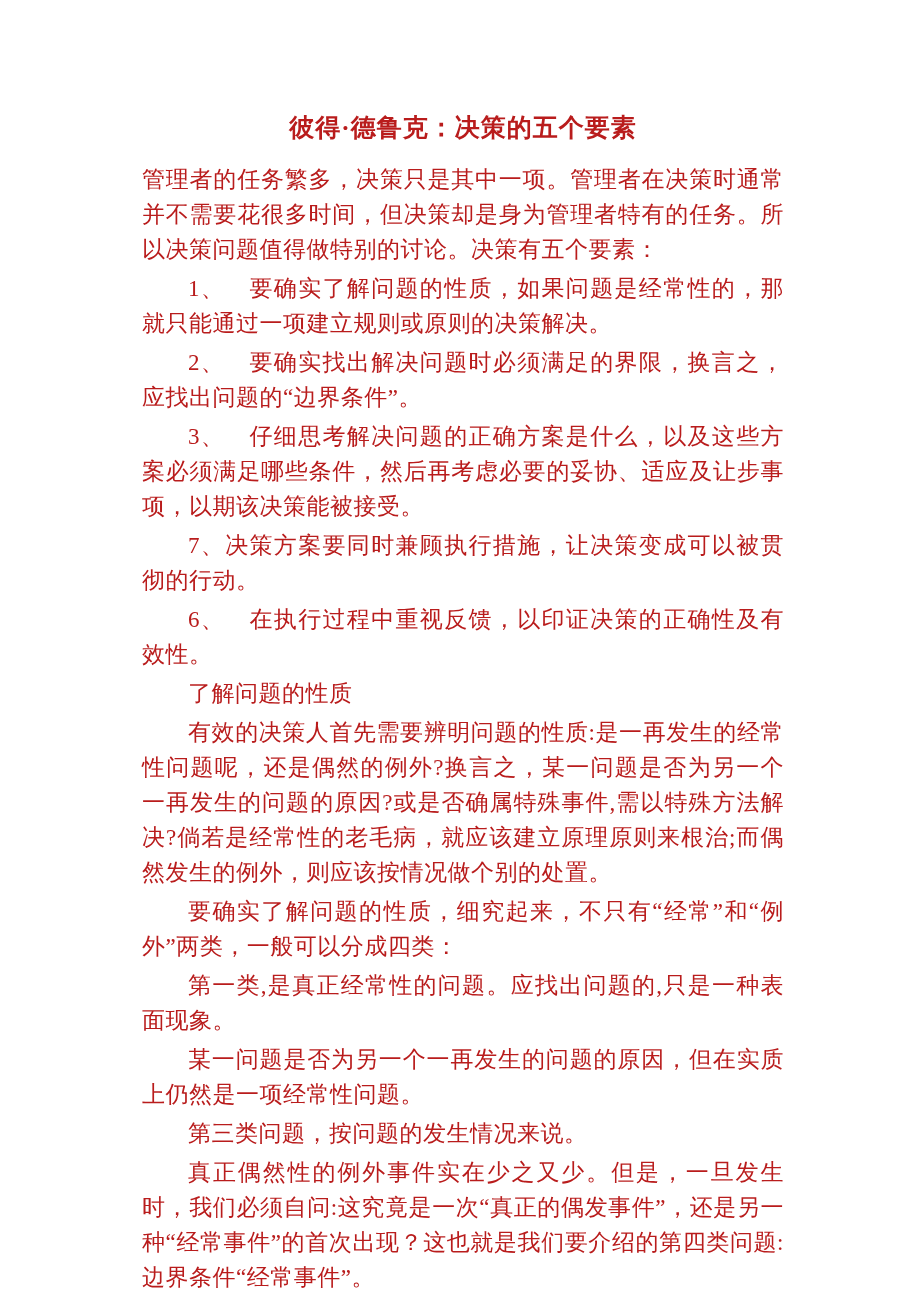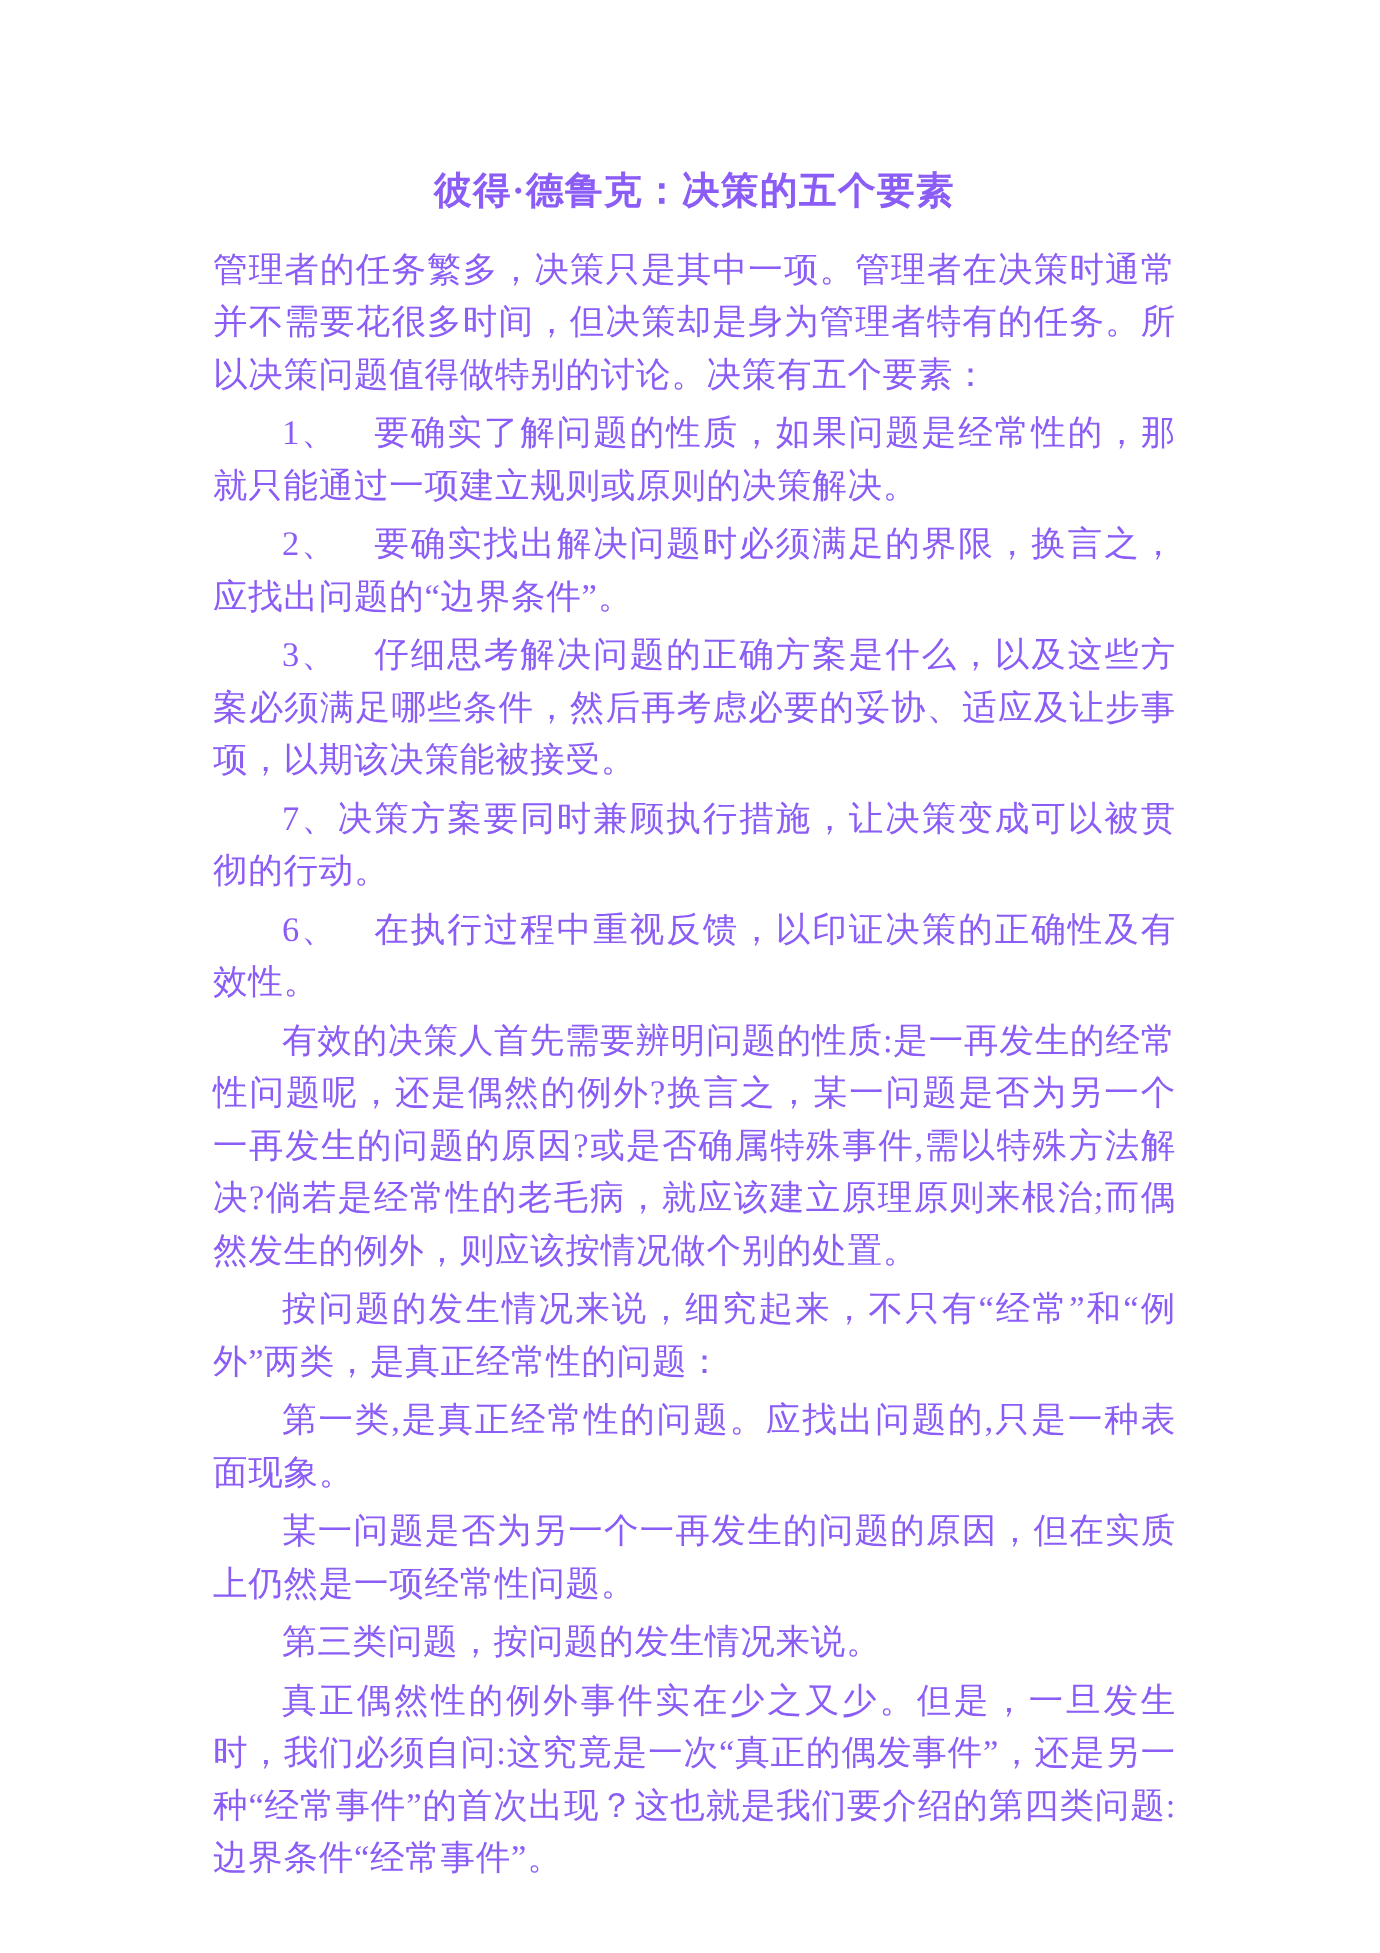--- a/index.html
+++ b/index.html
@@ -8,21 +8,21 @@
     background: #ffffff;
   }
   .page {
     position: relative;
     width: 920px;
     height: 1302px;
     background: #ffffff;
     box-sizing: border-box;
     padding: 112px 132px 0 138px;
     font-family: "Liberation Serif", "DejaVu Serif", serif;
-    color: #8b5cf6;
+    color: #b91c1c;
     overflow: hidden;
   }
   .doc-title {
     font-size: 25px;
     font-weight: bold;
     text-align: center;
     line-height: 32px;
     margin: 0 0 18px 0;
     letter-spacing: 1px;
   }
@@ -43,20 +43,21 @@
 <div class="page">
   <h1 class="doc-title">彼得·德鲁克：决策的五个要素</h1>
 
   <div class="doc-body">
     <p class="p-flush">管理者的任务繁多，决策只是其中一项。管理者在决策时通常并不需要花很多时间，但决策却是身为管理者特有的任务。所以决策问题值得做特别的讨论。决策有五个要素：</p>
     <p class="p-indent">1、　要确实了解问题的性质，如果问题是经常性的，那就只能通过一项建立规则或原则的决策解决。</p>
     <p class="p-indent">2、　要确实找出解决问题时必须满足的界限，换言之，应找出问题的“边界条件”。</p>
     <p class="p-indent">3、　仔细思考解决问题的正确方案是什么，以及这些方案必须满足哪些条件，然后再考虑必要的妥协、适应及让步事项，以期该决策能被接受。</p>
     <p class="p-indent">7、决策方案要同时兼顾执行措施，让决策变成可以被贯彻的行动。</p>
     <p class="p-indent">6、　在执行过程中重视反馈，以印证决策的正确性及有效性。</p>
+    <p class="p-indent">了解问题的性质</p>
     <p class="p-indent">有效的决策人首先需要辨明问题的性质:是一再发生的经常性问题呢，还是偶然的例外?换言之，某一问题是否为另一个一再发生的问题的原因?或是否确属特殊事件,需以特殊方法解决?倘若是经常性的老毛病，就应该建立原理原则来根治;而偶然发生的例外，则应该按情况做个别的处置。</p>
-    <p class="p-indent">按问题的发生情况来说，细究起来，不只有“经常”和“例外”两类，是真正经常性的问题：</p>
+    <p class="p-indent">要确实了解问题的性质，细究起来，不只有“经常”和“例外”两类，一般可以分成四类：</p>
     <p class="p-indent">第一类,是真正经常性的问题。应找出问题的,只是一种表面现象。</p>
     <p class="p-indent">某一问题是否为另一个一再发生的问题的原因，但在实质上仍然是一项经常性问题。</p>
     <p class="p-indent">第三类问题，按问题的发生情况来说。</p>
     <p class="p-indent">真正偶然性的例外事件实在少之又少。但是，一旦发生时，我们必须自问:这究竟是一次“真正的偶发事件”，还是另一种“经常事件”的首次出现？这也就是我们要介绍的第四类问题:边界条件“经常事件”。</p>
   </div>
 </div>
 
 </body></html>

